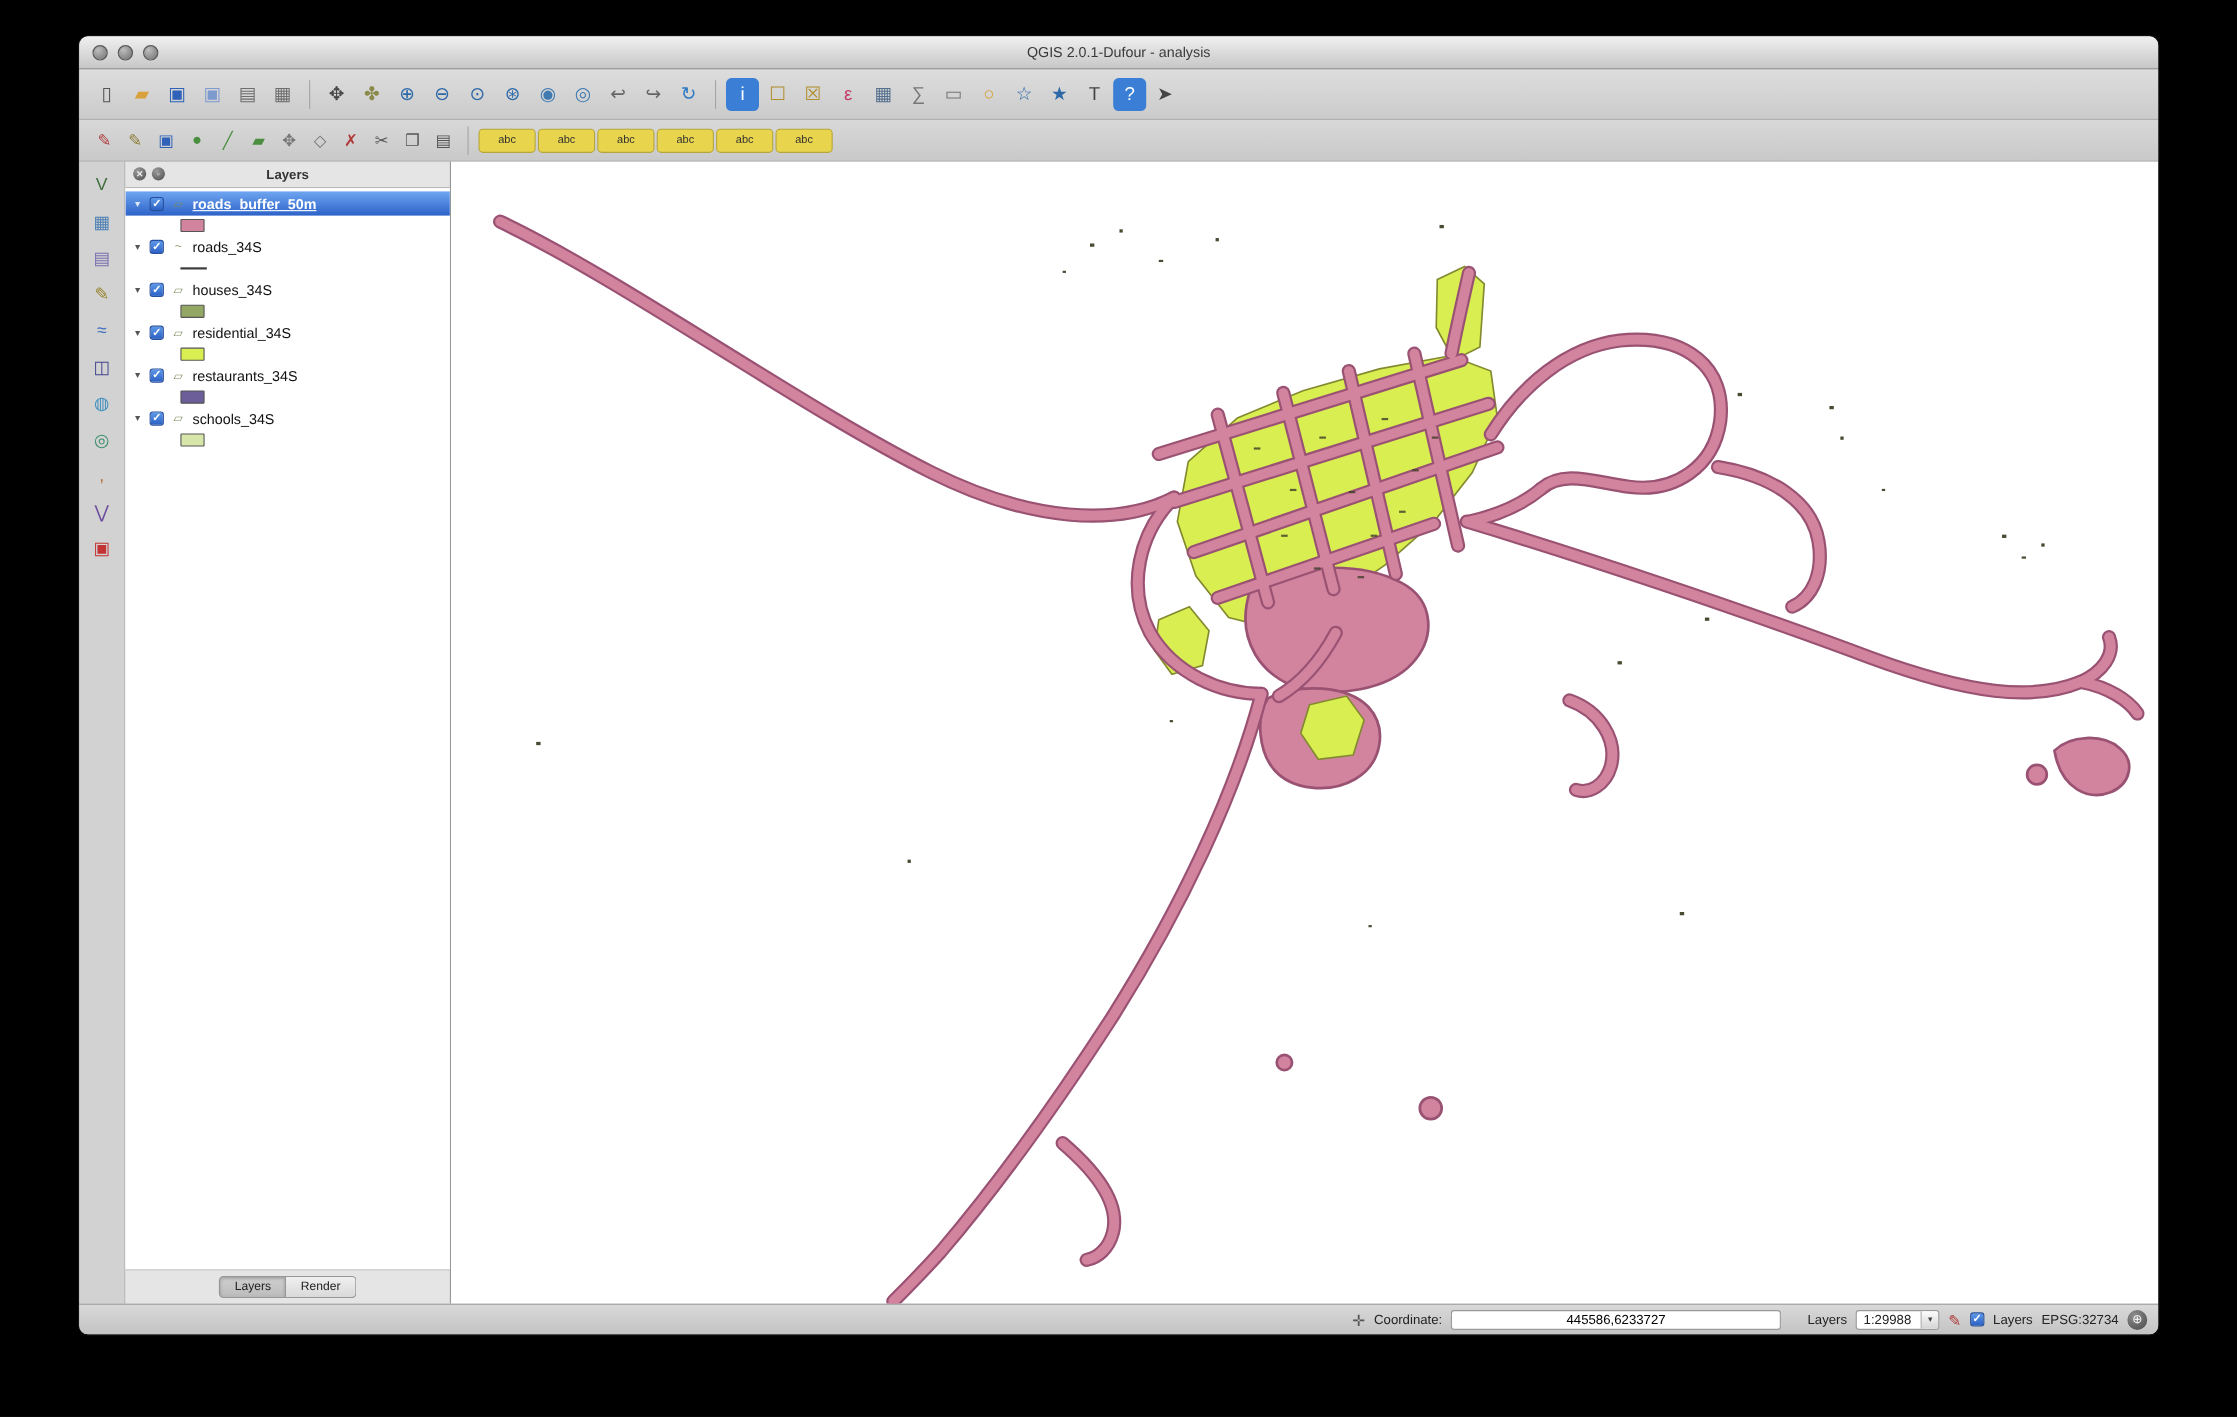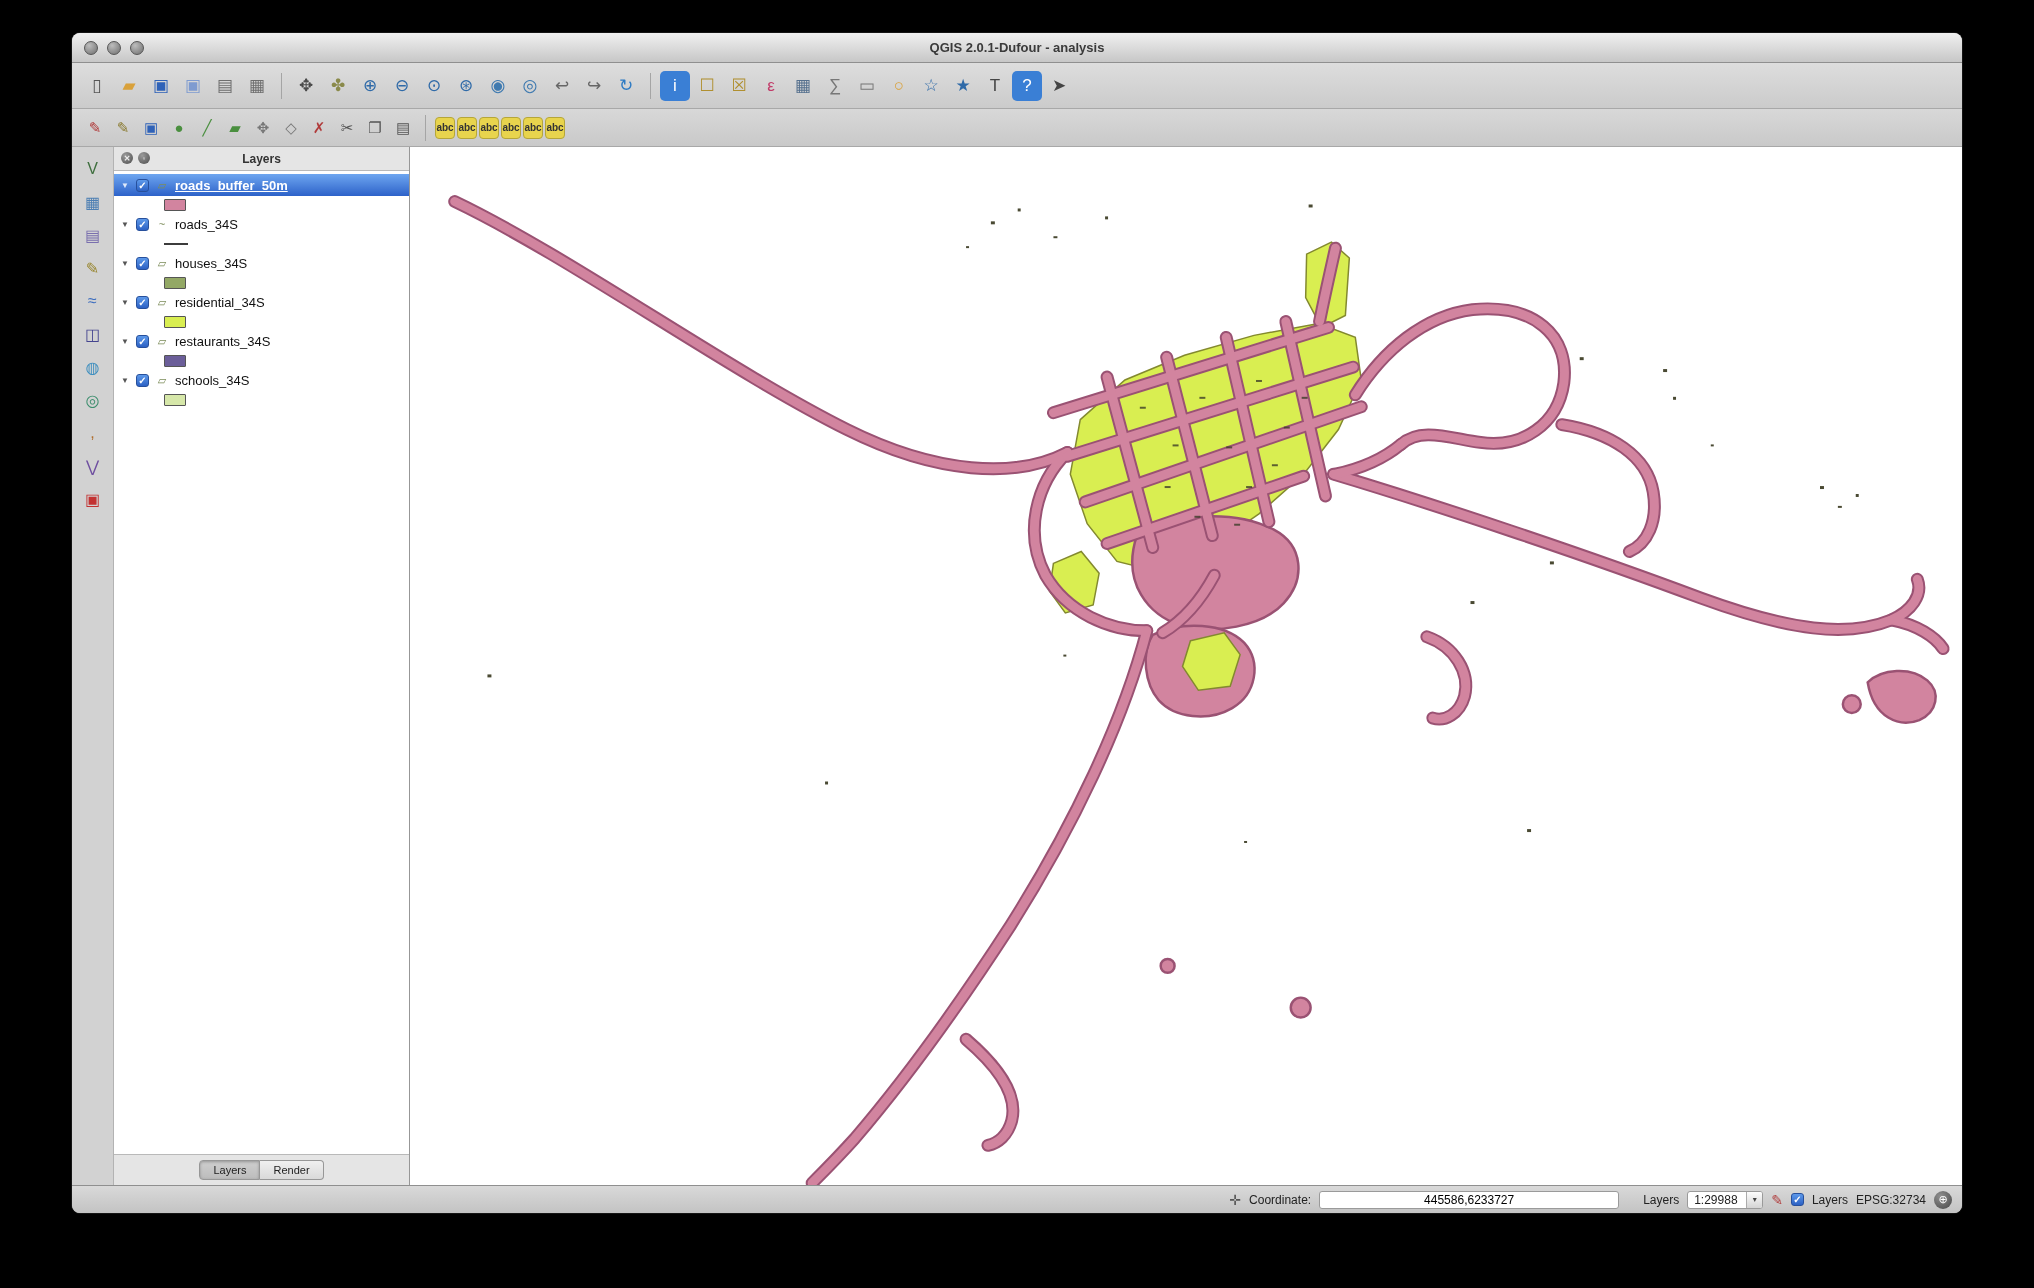--- a/index.html
+++ b/index.html
@@ -7,36 +7,36 @@
               font-family:"Liberation Sans", sans-serif; }
 
   .window { position:absolute; left:72px; top:33px; width:1890px; height:1180px;
             border-radius:8px; background:#d6d6d6; overflow:hidden;
             box-shadow:0 0 0 1px #151515, 0 20px 70px rgba(0,0,0,.85); }
 
   
   .titlebar { height:30px; background:linear-gradient(#f0f0f0,#c7c7c7);
               border-bottom:1px solid #8f8f8f; position:relative;
               display:flex; align-items:center; justify-content:center; }
-  .title { font-size:13px; color:#3a3a3a; font-weight:bold; }
+  .title { font-size:13px; color:#3a3a3a; font-weight:normal; }
   .traffic { position:absolute; left:12px; top:8px; display:flex; gap:9px; }
   .light { width:14px; height:14px; border-radius:50%;
            background:radial-gradient(circle at 35% 30%, #bdbdbd, #6f6f6f);
            border:1px solid #565656; }
 
   
   .toolbar1 { height:46px; display:flex; align-items:center; padding:0 10px; gap:2px;
               background:linear-gradient(#dddddd,#cbcbcb); border-bottom:1px solid #a8a8a8; }
   .toolbar2 { height:38px; display:flex; align-items:center; padding:0 10px; gap:2px;
               background:linear-gradient(#d8d8d8,#c9c9c9); border-bottom:1px solid #a8a8a8; }
   .tbgroup { display:flex; align-items:center; gap:2px; }
   .tbicon { width:30px; height:30px; border-radius:5px; display:flex; align-items:center;
             justify-content:center; font-size:17px; cursor:default; }
   .toolbar2 .tbicon { width:26px; height:26px; font-size:15px; }
-  .labels-group .tbicon { font-size:10px; font-weight:bold; width:20px; height:22px;
+  .labels-group .tbicon { font-size:10px; font-weight:normal; width:52px; height:22px;
                           border:1px solid #b5a63a; border-radius:4px; }
   .tbsep { width:1px; height:26px; background:#a5a5a5; margin:0 7px; }
 
   
   .main { display:flex; height:1038px; }
 
   .rail { width:42px; background:#d2d2d2; border-right:1px solid #b3b3b3;
           display:flex; flex-direction:column; align-items:center; padding-top:8px; gap:5px; }
   .rail .tbicon { width:28px; height:28px; font-size:16px; }
 

